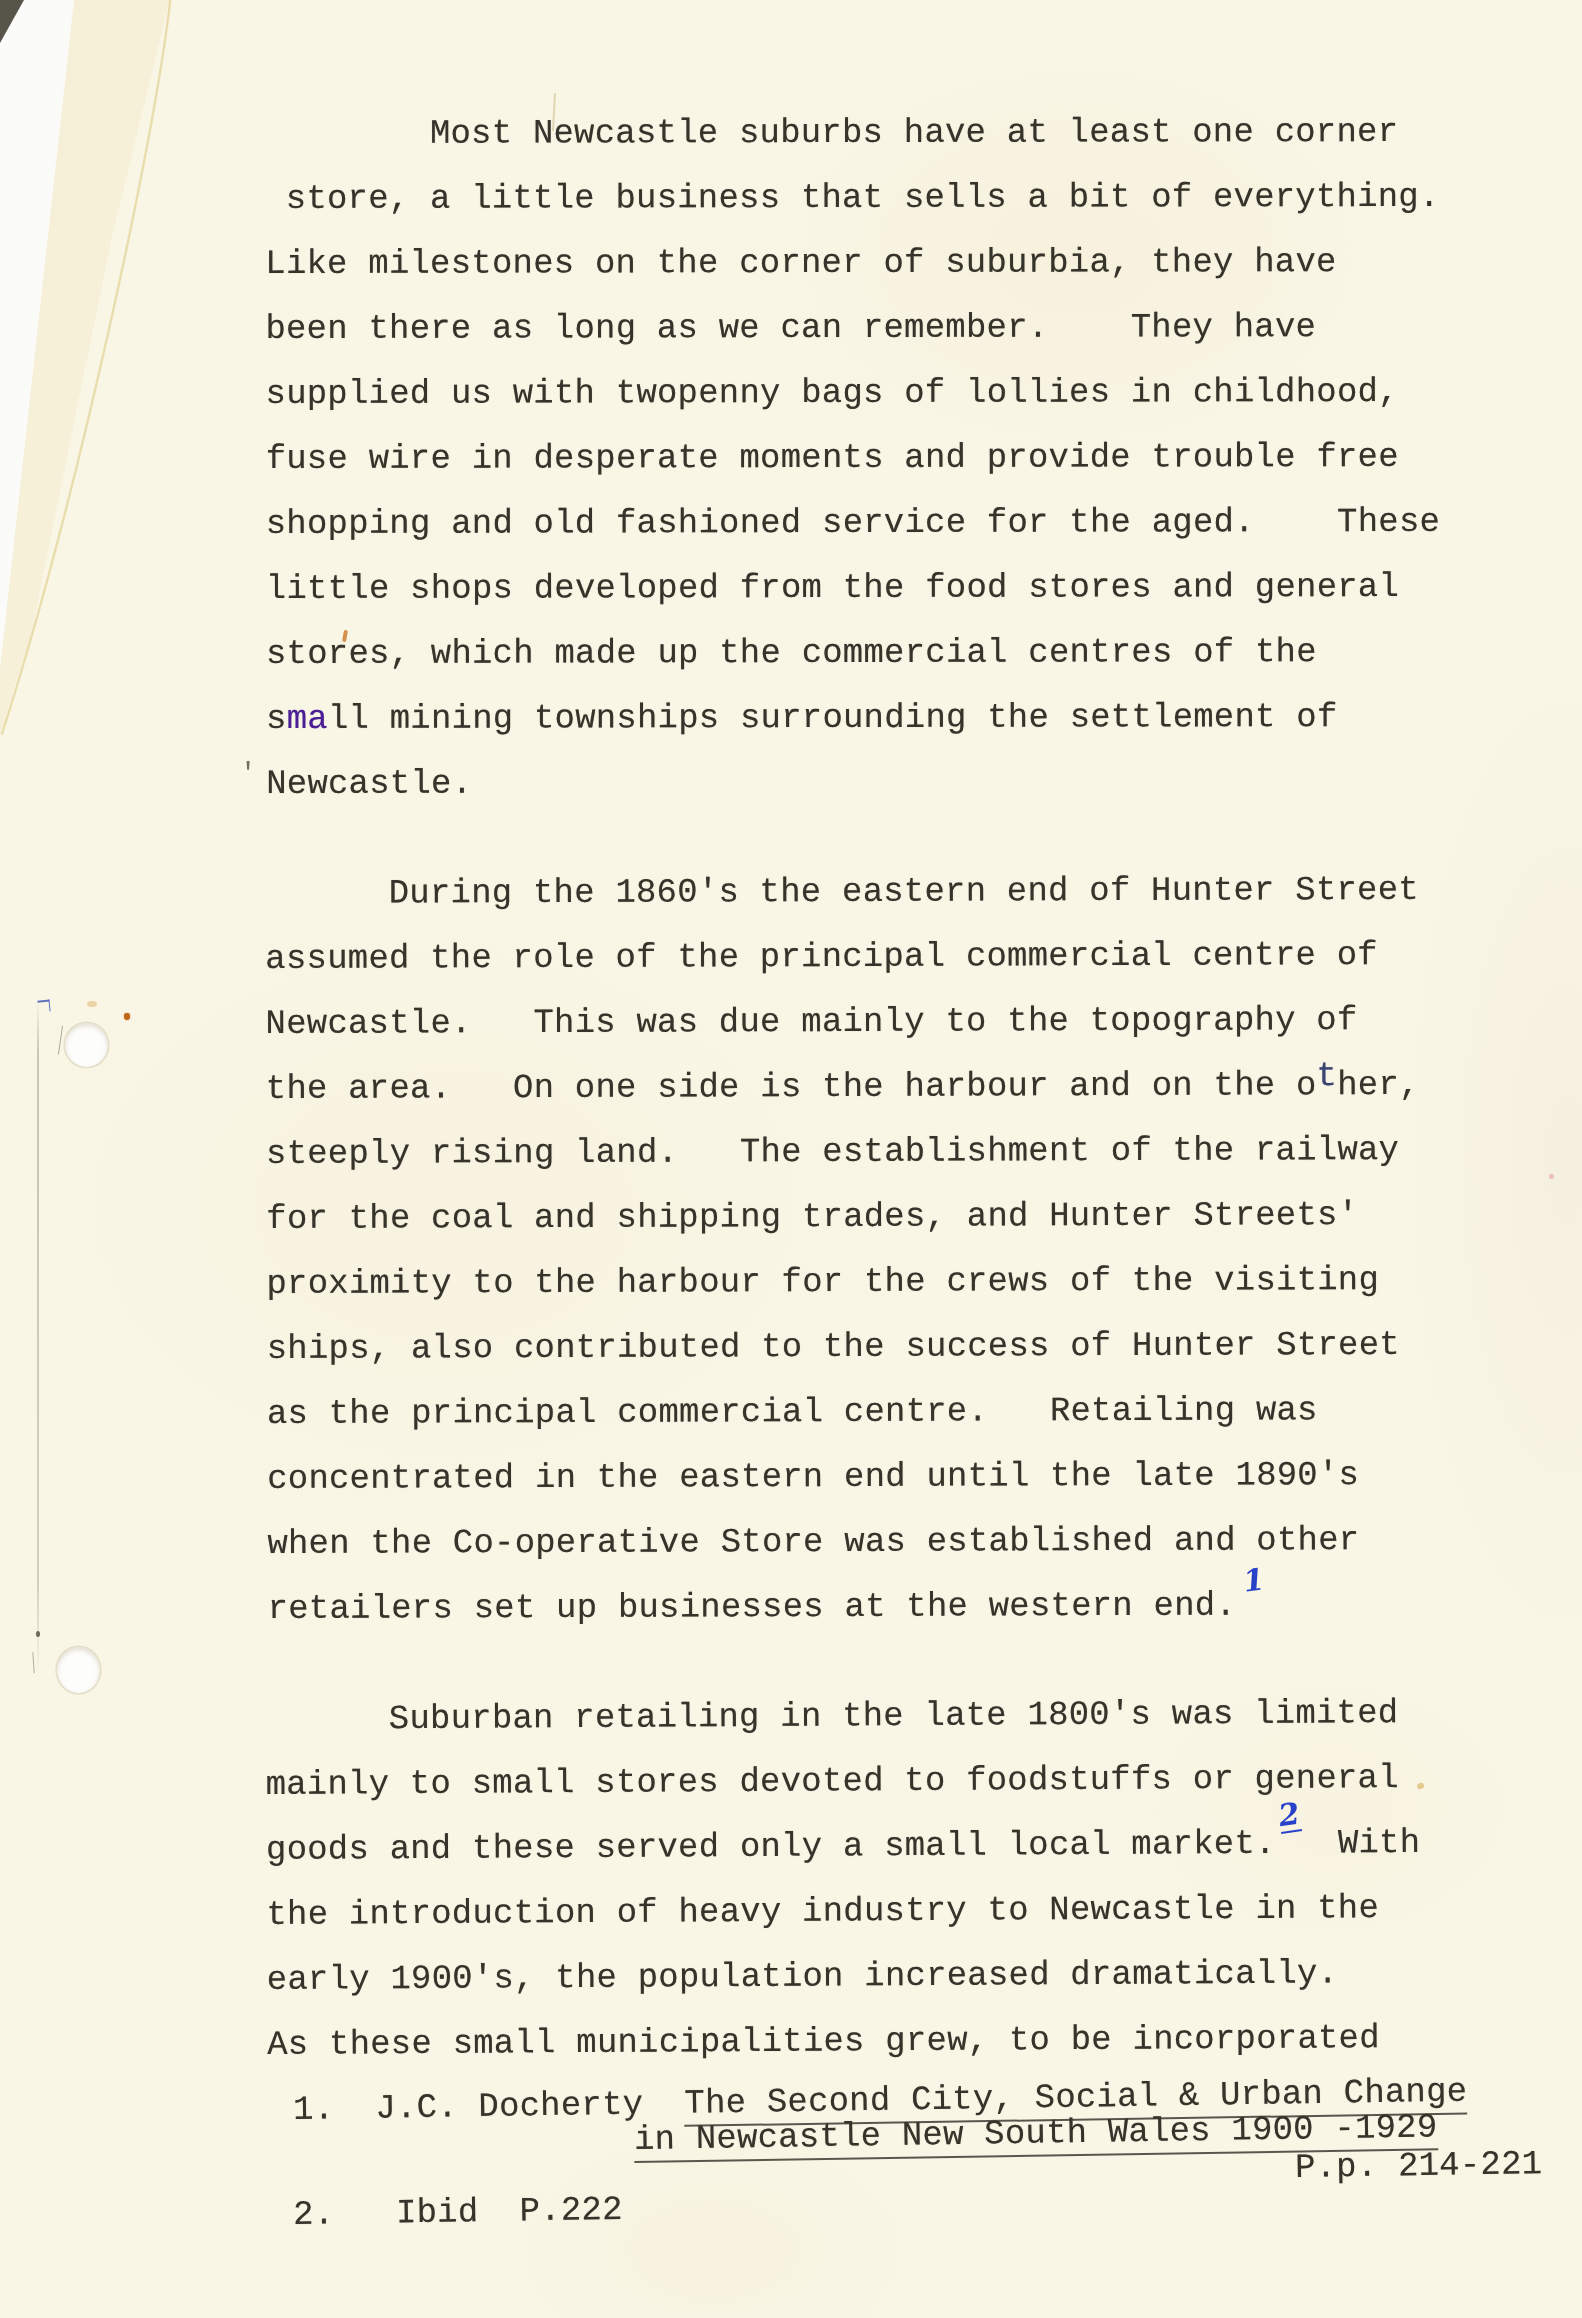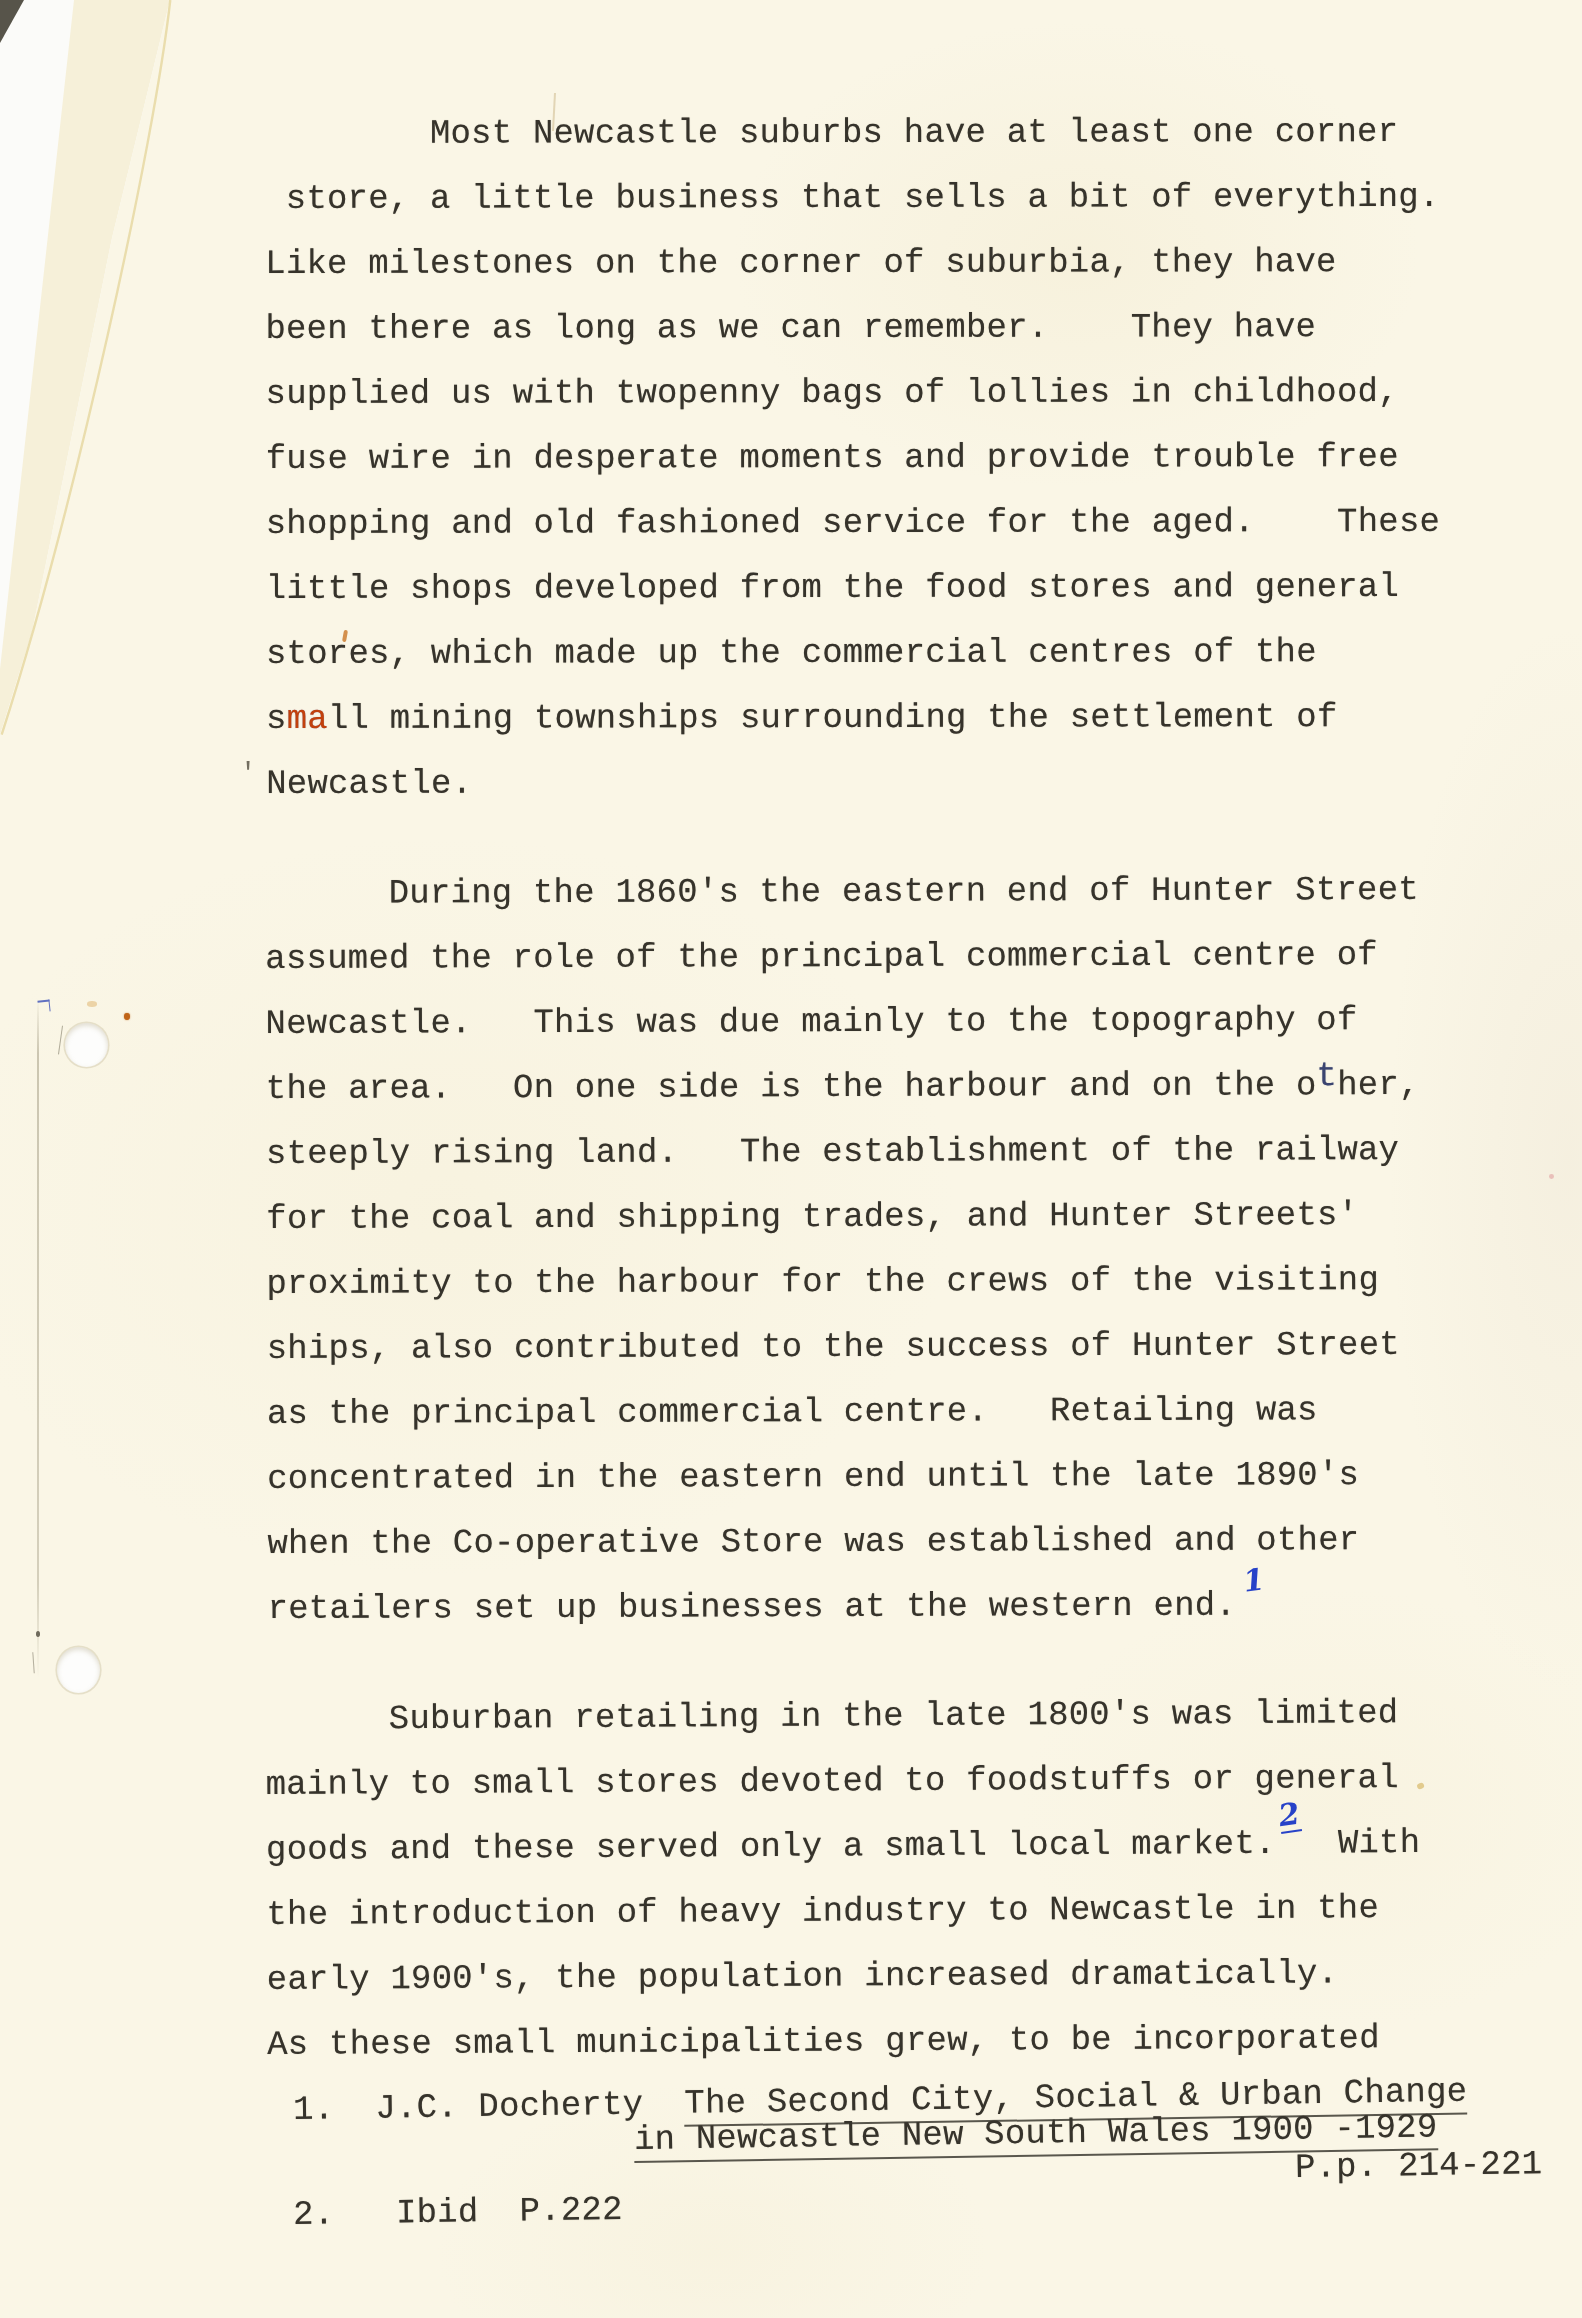--- a/index.html
+++ b/index.html
@@ -69,21 +69,21 @@
     position:absolute;left:265px;
     font-size:34px;line-height:65px;letter-spacing:0.2px;
     color:#36332b;white-space:pre-wrap;
     text-shadow:0 0 0.8px rgba(54,51,43,.45);
     transform-origin:left top;
   }
   .para-1{top:102px;transform:rotate(-0.1deg);}
   .para-2{top:862px;transform:rotate(-0.2deg);}
   .para-3{top:1688px;transform:rotate(-0.35deg);}
 
-  .overstruck{color:#c2410c;text-shadow:0 0 0.8px rgba(70,81,155,.6);}
+  .overstruck{color:#4c1d95;text-shadow:0 0 0.8px rgba(70,81,155,.6);}
   .raised-letter{position:relative;top:-9.5px;color:#3a4470;text-shadow:0 0 0.8px rgba(58,68,112,.6);}
 
   .fn-sup{
     display:inline-block;position:relative;
     font-family:"DejaVu Serif",serif;font-style:italic;font-weight:bold;
     font-size:30px;line-height:1;color:#2742c8;
     text-shadow:none;
   }
   .fn-sup-1{top:-24px;left:8px;transform:rotate(-7deg);}
   .fn-sup-2{top:-28.5px;left:3.2px;transform:rotate(-8deg);border-bottom:2.4px solid #2742c8;padding-bottom:0.8px;}

